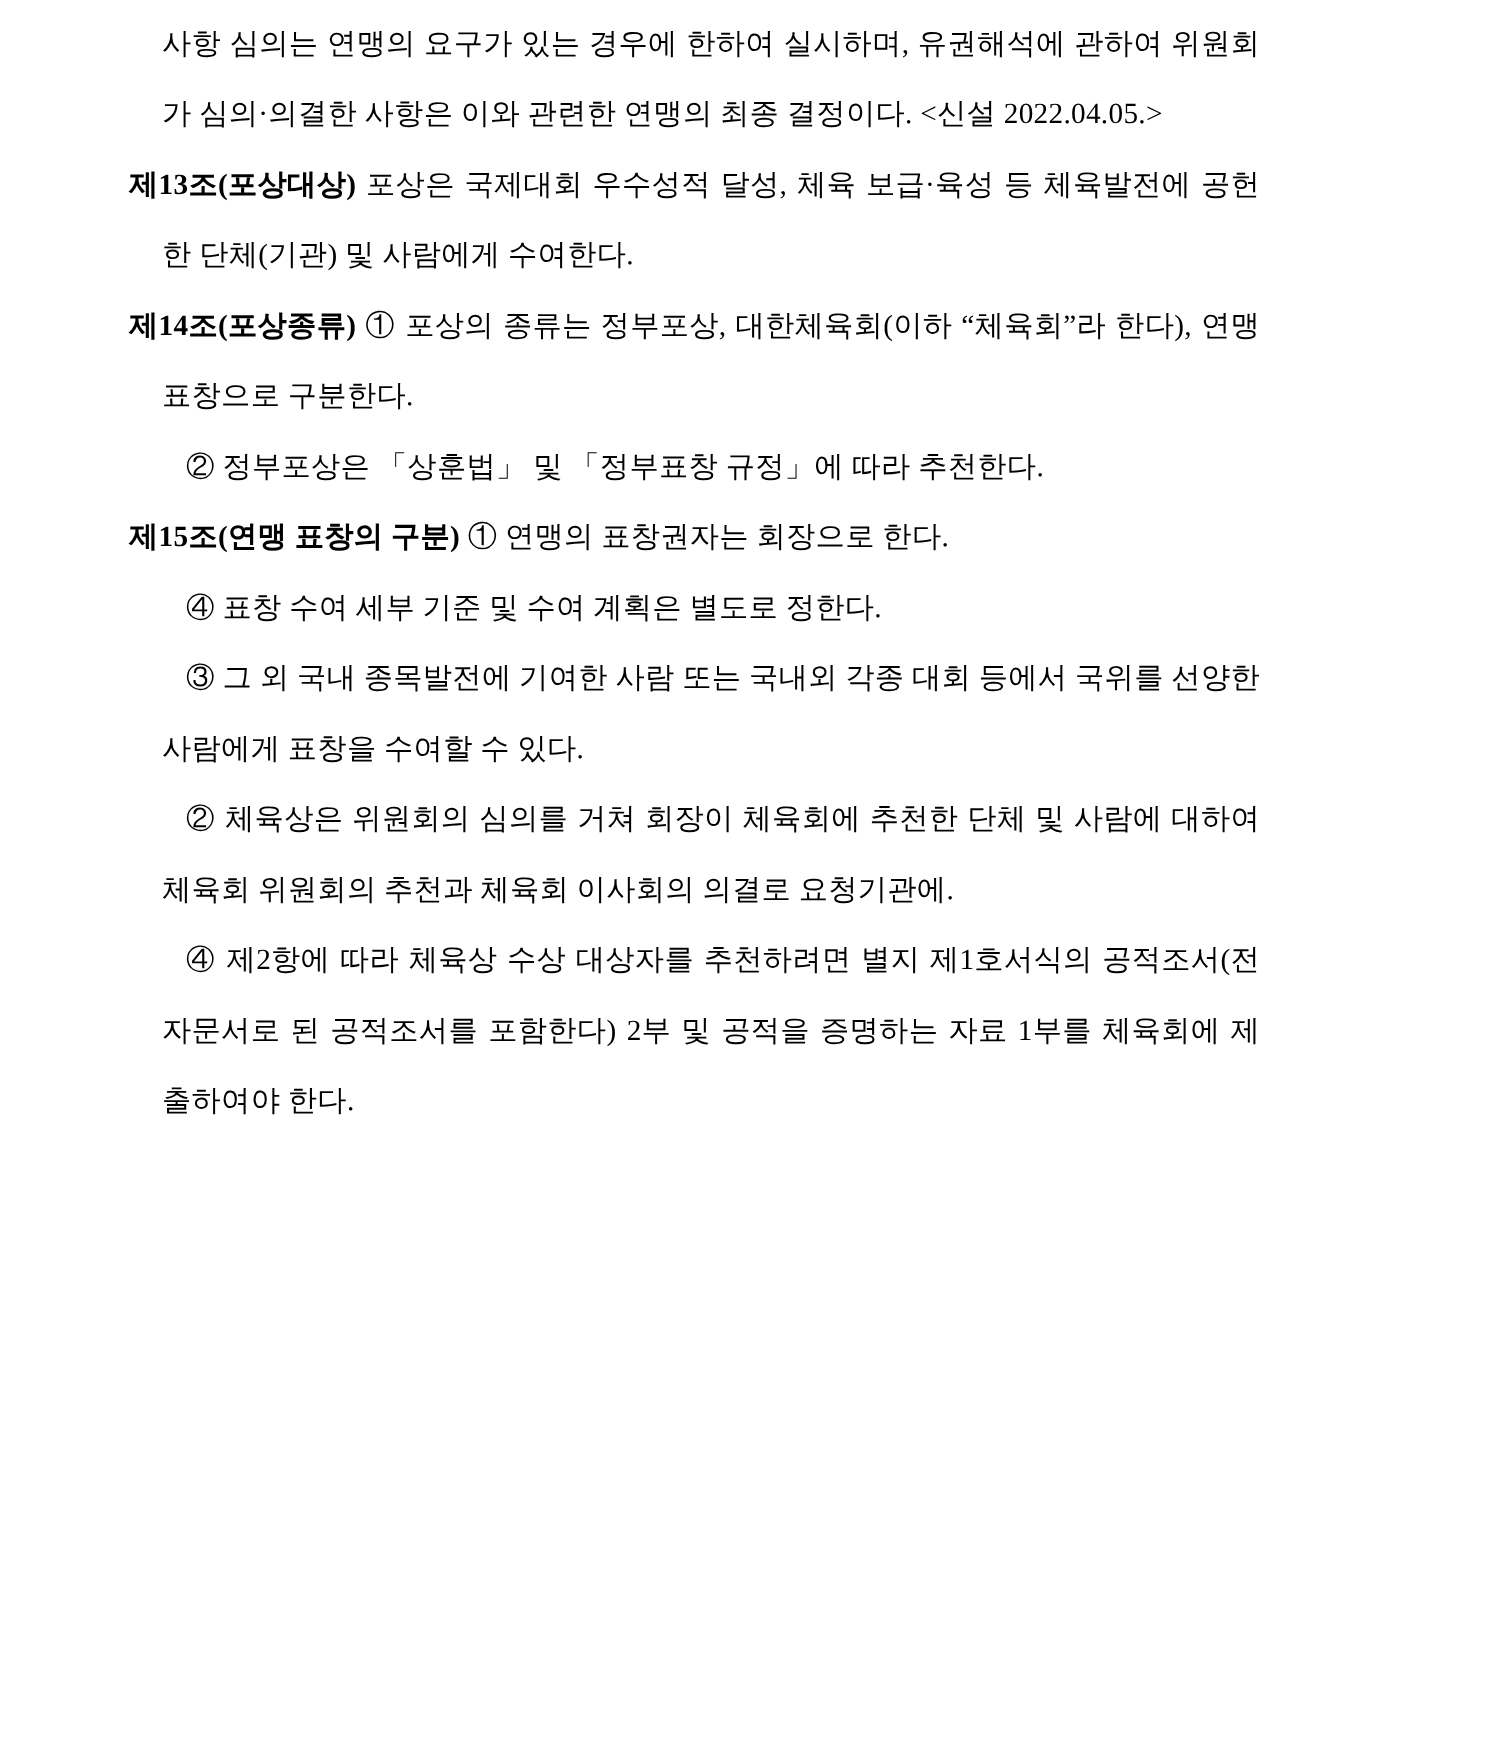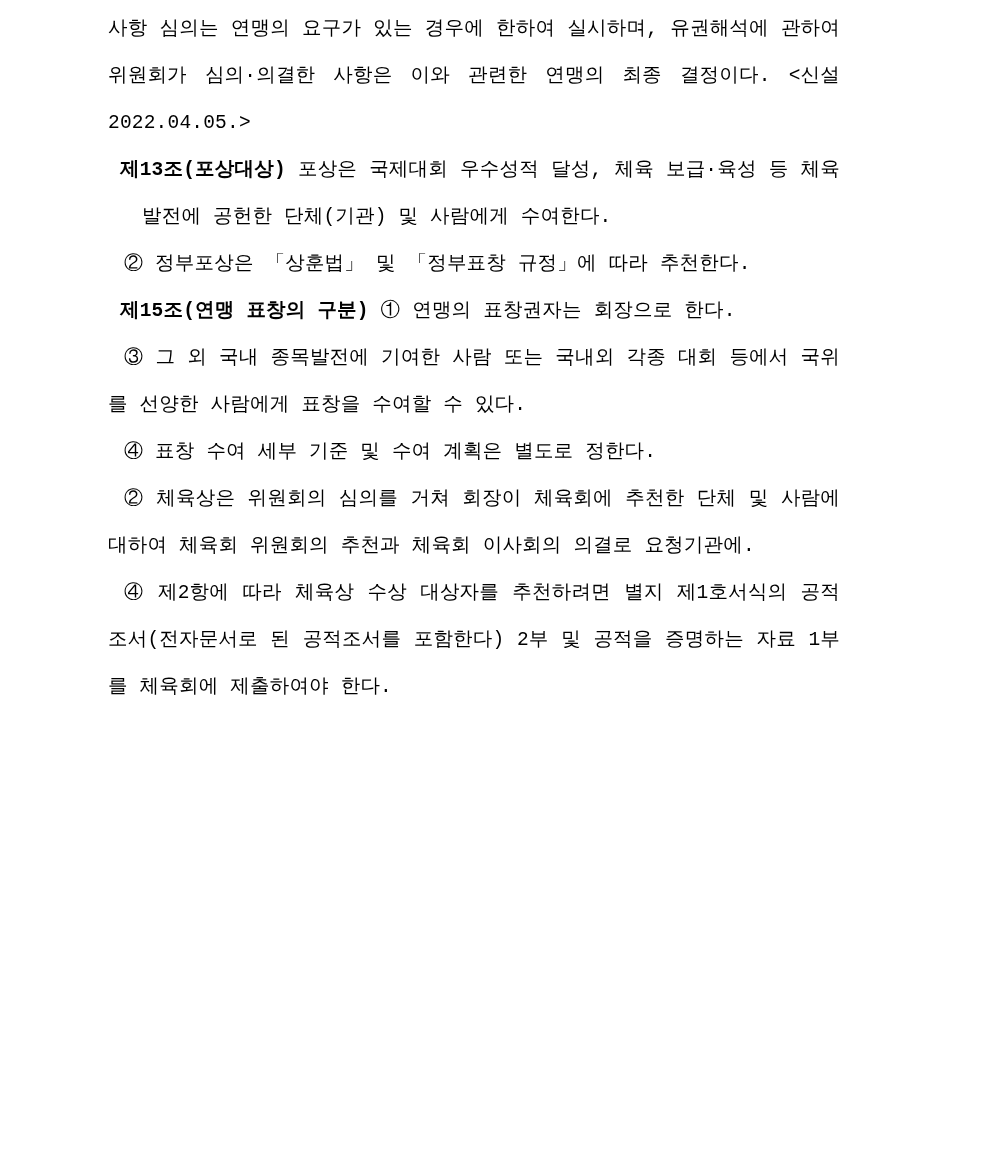--- a/index.html
+++ b/index.html
@@ -11,40 +11,38 @@
     width: 992px;
     min-height: 1160px;
     font-family: "Liberation Serif", "DejaVu Serif", serif;
     color: #000000;
   }
   .page {
     width: 928px;
     min-height: 1160px;
     box-sizing: border-box;
     padding: 6px 88px 10px 86px;
-    font-family: Liberation Mono, monospace;
   }
   .para {
     font-size: 19.5px;
     line-height: 47px;
     text-align: justify;
     text-justify: inter-word;
     margin: 0;
     letter-spacing: 0.2px;
   }
   
   .cont {
     text-indent: 0;
     padding-left: 22px;
   }
   
   .article {
     padding-left: 22px;
     text-indent: -22px;
-    margin-left: 34px;
   }
   
   .item {
     padding-left: 22px;
     text-indent: 16px;
   }
   .label {
     font-weight: bold;
   }
   .circ {
@@ -55,36 +53,39 @@
 <body>
 
 <div class="page">
 
   <p class="para cont">사항 심의는 연맹의 요구가 있는 경우에 한하여 실시하며, 유권해석에 관하여 위원회가 심의·의결한 사항은 이와 관련한 연맹의 최종 결정이다. &lt;신설 2022.04.05.&gt;</p>
 
   <p class="para article">
     <span class="label">제13조(포상대상)</span><span> 포상은 국제대회 우수성적 달성, 체육 보급·육성 등 체육발전에 공헌한 단체(기관) 및 사람에게 수여한다.</span>
   </p>
 
+  <p class="para article">
+    <span class="label">제14조(포상종류)</span><span> ① 포상의 종류는 정부포상, 대한체육회(이하 “체육회”라 한다), 연맹 표창으로 구분한다.</span>
+  </p>
 
   <p class="para item">
     <span class="circ">②</span><span> 정부포상은 「상훈법」 및 「정부표창 규정」에 따라 추천한다.</span>
   </p>
 
   <p class="para article">
     <span class="label">제15조(연맹 표창의 구분)</span><span> ① 연맹의 표창권자는 회장으로 한다.</span>
   </p>
 
 
   <p class="para item">
-    <span class="circ">③</span><span> 그 외 국내 종목발전에 기여한 사람 또는 국내외 각종 대회 등에서 국위를 선양한 사람에게 표창을 수여할 수 있다.</span>
+    <span class="circ">④</span><span> 표창 수여 세부 기준 및 수여 계획은 별도로 정한다.</span>
   </p>
 
   <p class="para item">
-    <span class="circ">④</span><span> 표창 수여 세부 기준 및 수여 계획은 별도로 정한다.</span>
+    <span class="circ">③</span><span> 그 외 국내 종목발전에 기여한 사람 또는 국내외 각종 대회 등에서 국위를 선양한 사람에게 표창을 수여할 수 있다.</span>
   </p>
 
 
   <p class="para item">
     <span class="circ">②</span><span> 체육상은 위원회의 심의를 거쳐 회장이 체육회에 추천한 단체 및 사람에 대하여 체육회 위원회의 추천과 체육회 이사회의 의결로 요청기관에.</span>
   </p>
 
 
   <p class="para item">
     <span class="circ">④</span><span> 제2항에 따라 체육상 수상 대상자를 추천하려면 별지 제1호서식의 공적조서(전자문서로 된 공적조서를 포함한다) 2부 및 공적을 증명하는 자료 1부를 체육회에 제출하여야 한다.</span>

